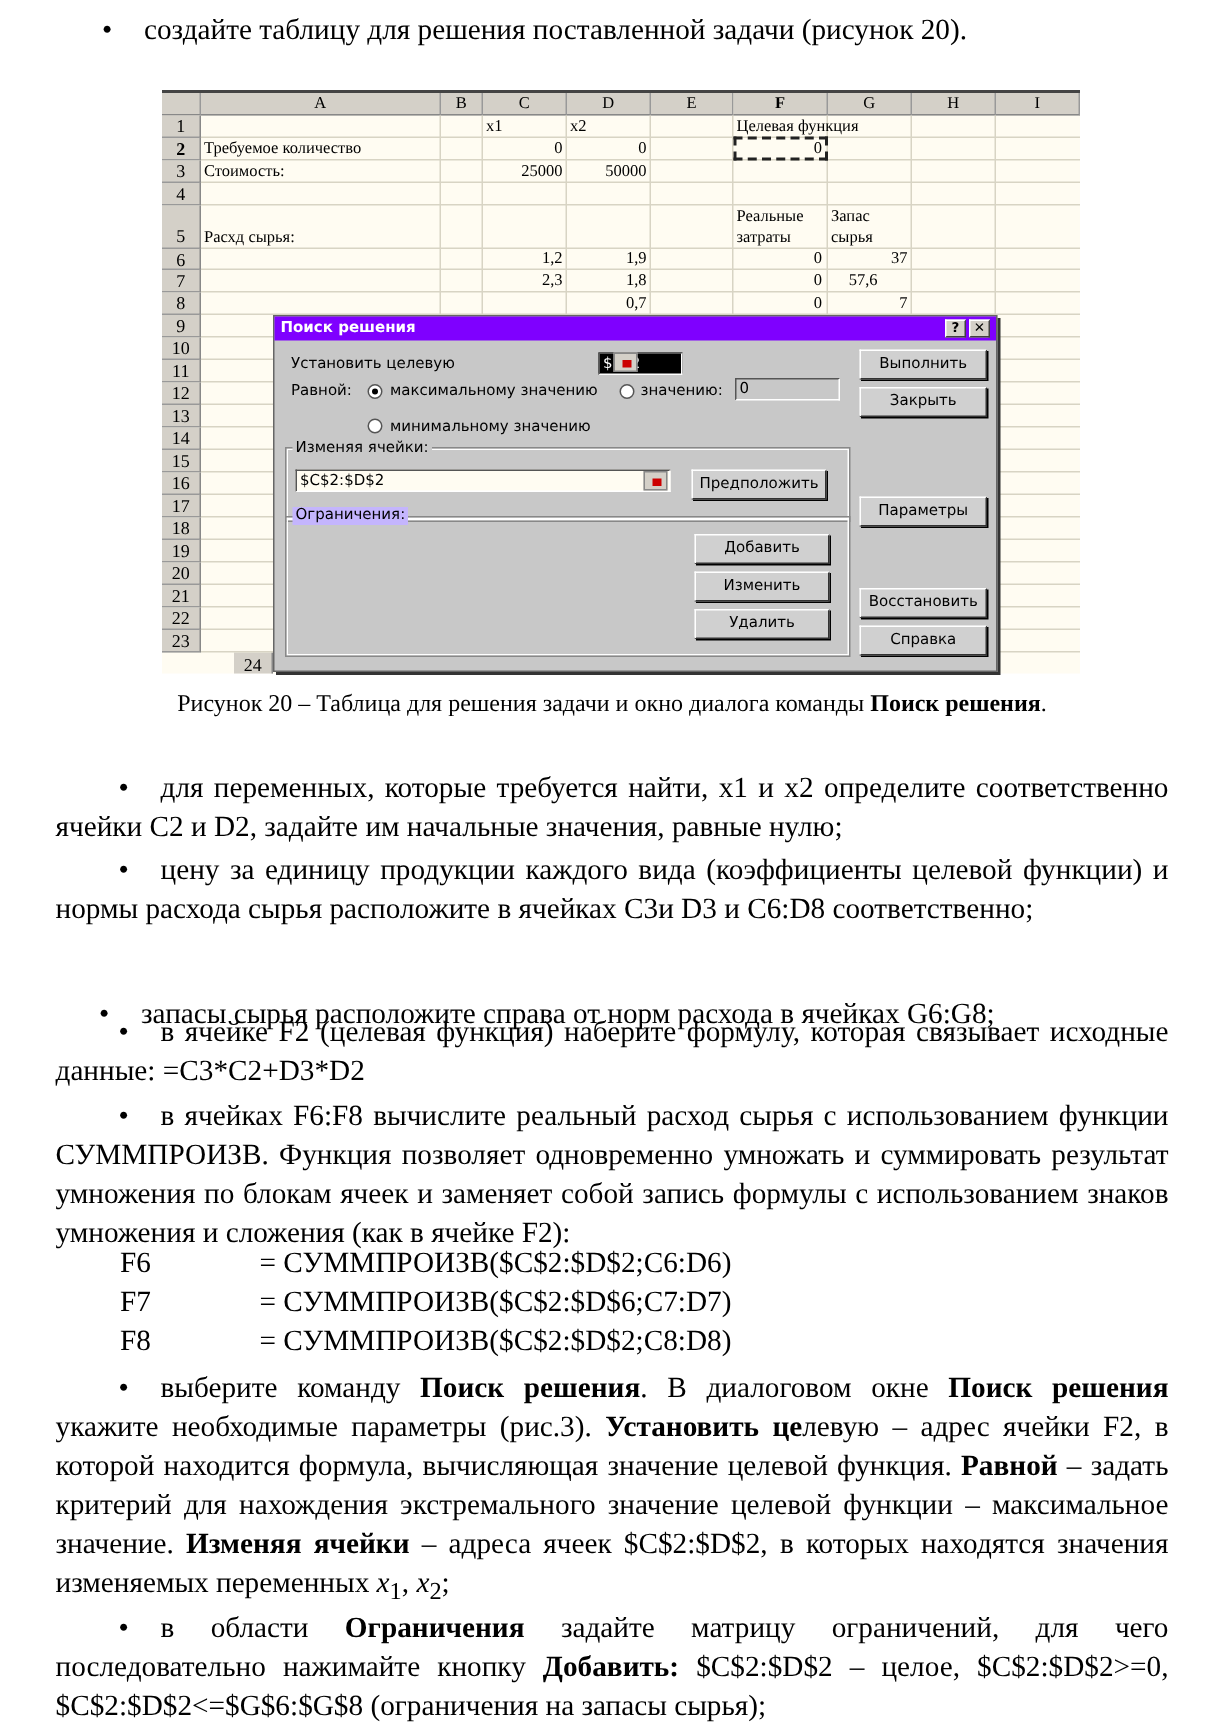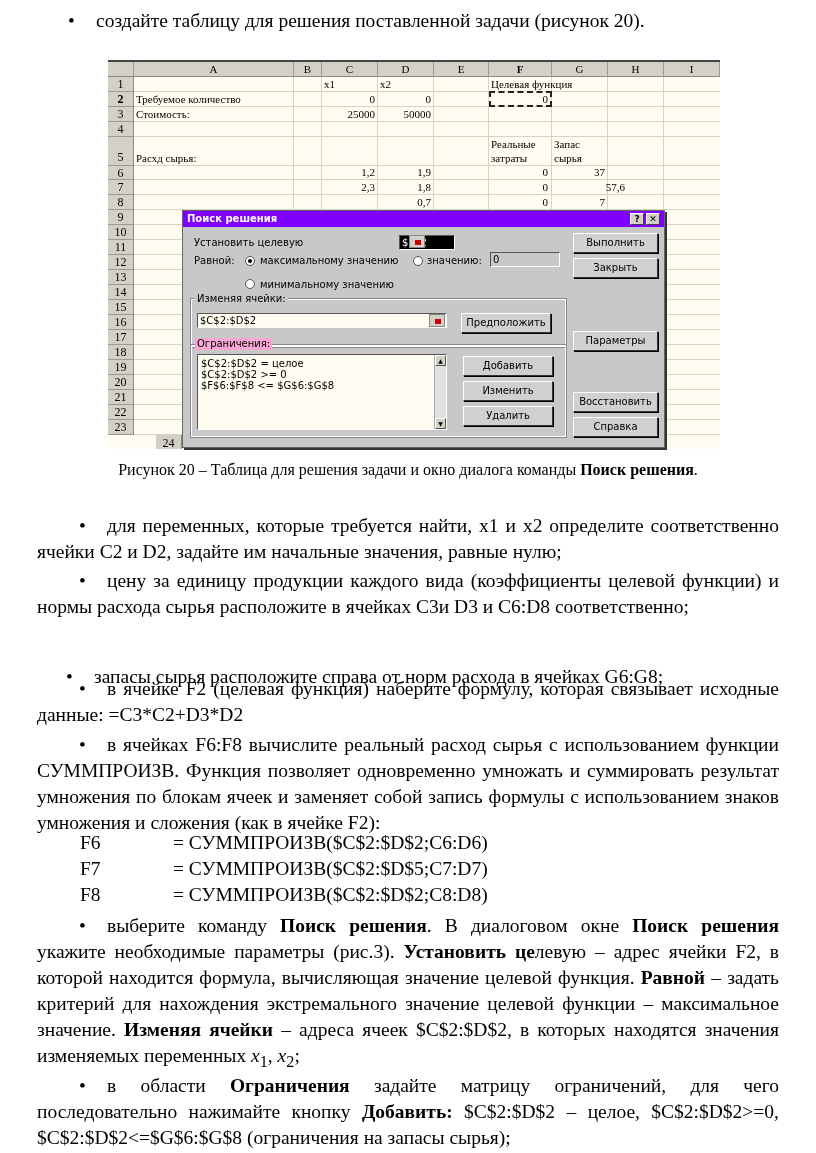--- a/index.html
+++ b/index.html
@@ -141,21 +141,21 @@
   <div class="cell" style="left:446px;top:90px;">сырья</div>
 
   <div class="cell r" style="left:214px;width:53px;top:104px;">1,2</div>
   <div class="cell r" style="left:270px;width:53px;top:104px;">1,9</div>
   <div class="cell r" style="left:381px;width:59px;top:104px;">0</div>
   <div class="cell r" style="left:444px;width:53px;top:104px;">37</div>
 
   <div class="cell r" style="left:214px;width:53px;top:119px;">2,3</div>
   <div class="cell r" style="left:270px;width:53px;top:119px;">1,8</div>
   <div class="cell r" style="left:381px;width:59px;top:119px;">0</div>
-  <div class="cell r" style="left:464px;width:53px;top:119px;">57,6</div>
+  <div class="cell r" style="left:424px;width:53px;top:119px;">57,6</div>
 
   <div class="cell r" style="left:214px;width:53px;top:148px;margin-top:24px;">0,1</div>
   <div class="cell r" style="left:270px;width:53px;top:134px;">0,7</div>
   <div class="cell r" style="left:381px;width:59px;top:134px;">0</div>
   <div class="cell r" style="left:444px;width:53px;top:134px;">7</div>
 </div>
 
 <div class="dlg">
   <div class="dlg-title">
     <span>Поиск решения</span>
@@ -177,30 +177,21 @@
   <div class="radio" style="left:62px;top:68px;"></div>
   <div class="lbl" style="left:77px;top:68px;">минимальному значению</div>
 
   <div class="group" style="left:8px;top:88px;width:375px;height:48px;"></div>
   <div class="lbl" style="left:12px;top:82px;background:#c8c8c8;padding:0 2px;">Изменяя ячейки:</div>
   <div class="inp" style="left:14px;top:102px;width:250px;">$C$2:$D$2</div>
   <div class="refbtn" style="left:246px;top:103px;"></div>
   <div class="btn" style="left:278px;top:102px;width:90px;">Предположить</div>
 
   <div class="group" style="left:8px;top:134px;width:375px;height:92px;"></div>
-  <div class="lbl" style="left:12px;top:127px;background:#f9a8d4;padding:0 2px;">Ограничения:</div>
-  <div class="listbox" style="left:14px;top:143px;width:250px;height:76px;">
-    <div>$C$2:$D$2 = целое</div>
-    <div>$C$2:$D$2 &gt;= 0</div>
-    <div>$F$6:$F$8 &lt;= $G$6:$G$8</div>
-    <div class="scroll">
-      <div class="arr" style="top:0;">▲</div>
-      <div class="arr" style="bottom:0;">▼</div>
-    </div>
-  </div>
+  <div class="lbl" style="left:12px;top:127px;background:#c4b5fd;padding:0 2px;">Ограничения:</div>
   <div class="btn" style="left:280px;top:145px;width:90px;">Добавить</div>
   <div class="btn" style="left:280px;top:170px;width:90px;">Изменить</div>
   <div class="btn" style="left:280px;top:195px;width:90px;">Удалить</div>
 
   <div class="btn" style="left:390px;top:22px;width:85px;">Выполнить</div>
   <div class="btn" style="left:390px;top:47px;width:85px;">Закрыть</div>
   <div class="btn" style="left:390px;top:120px;width:85px;">Параметры</div>
   <div class="btn" style="left:390px;top:181px;width:85px;">Восстановить</div>
   <div class="btn" style="left:390px;top:206px;width:85px;">Справка</div>
 </div>
@@ -226,21 +217,21 @@
 </div>
 
 <div class="p ind" style="top:732px;">
   <span class="bul">•</span><span>в ячейках F6:F8 вычислите реальный расход сырья с использованием функции СУММПРОИЗВ. Функция позволяет одновременно умножать и суммировать результат умножения по блокам ячеек и заменяет собой запись формулы с использованием знаков умножения и сложения (как в ячейке F2):</span>
 </div>
 
 <div class="formula" style="top:830px;">
   <span class="name">F6</span><span>= СУММПРОИЗВ($C$2:$D$2;C6:D6)</span>
 </div>
 <div class="formula" style="top:856px;">
-  <span class="name">F7</span><span>= СУММПРОИЗВ($C$2:$D$5;C7:D7)</span>
+  <span class="name">F7</span><span>= СУММПРОИЗВ($C$2:$D$6;C7:D7)</span>
 </div>
 <div class="formula" style="top:882px;">
   <span class="name">F8</span><span>= СУММПРОИЗВ($C$2:$D$2;C8:D8)</span>
 </div>
 
 <div class="p ind" style="top:913px;">
   <span class="bul">•</span><span>выберите команду </span><b>Поиск решения</b><span>. В диалоговом окне </span><b>Поиск решения</b><span> укажите необходимые параметры (рис.3). </span><b>Установить це</b><span>левую – адрес ячейки F2, в которой находится формула, вычисляющая значение целевой функция. </span><b>Равной</b><span> – задать критерий для нахождения экстремального значение целевой функции – максимальное значение. </span><b>Изменяя ячейки</b><span> – адреса ячеек $C$2:$D$2, в которых находятся значения изменяемых переменных </span><i>x</i><sub>1</sub><span>, </span><i>x</i><sub>2</sub><span>;</span>
 </div>
 
 <div class="p ind" style="top:1073px;">

